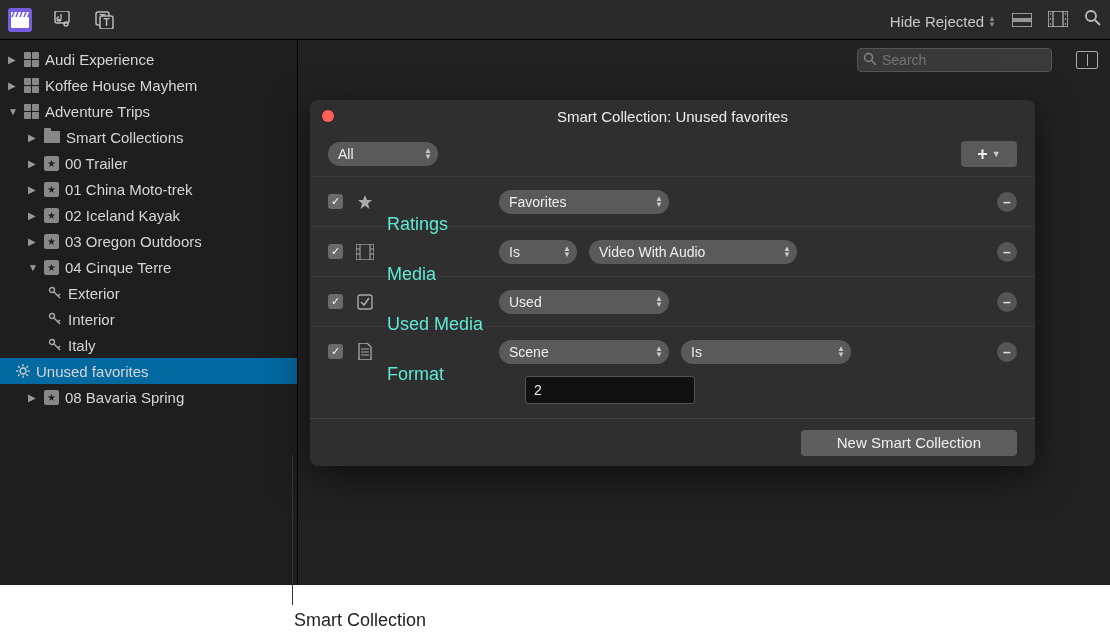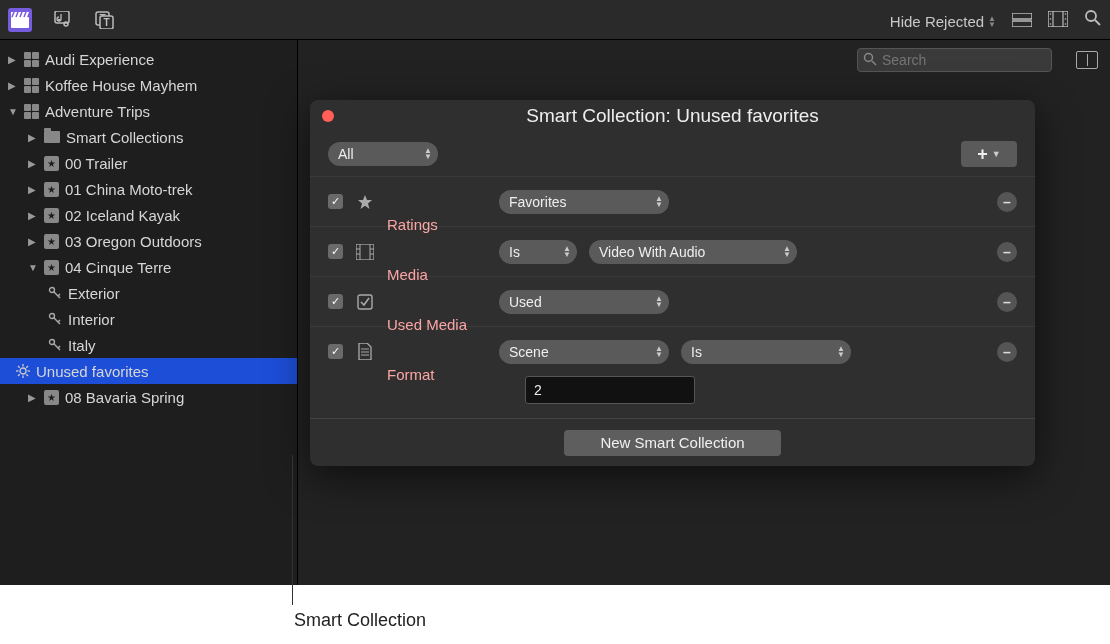--- a/index.html
+++ b/index.html
@@ -21,55 +21,55 @@
   .content { flex:1; background: #222; position:relative; }
   .search-row { position:absolute; top:8px; right:12px; display:flex; align-items:center; gap:24px; }
   .search-input { width: 195px; height: 24px; background:#3a3a3a; border:1px solid #555; border-radius:4px; color:#888; font-size:14px; padding:0 8px 0 24px; }
   .search-wrap { position:relative; }
   .search-wrap .mag { position:absolute; left:6px; top:4px; color:#888; }
   .panel-icon { width:22px; height:18px; border:1.5px solid #aaa; border-radius:2px; position:relative; }
   .panel-icon::after { content:""; position:absolute; right:3px; top:2px; bottom:2px; width:6px; border-left:1.5px solid #aaa; }
 
   
   .row { display:flex; align-items:center; height:26px; padding-left:8px; gap:6px; color:#d6d6d6; font-size:15px; cursor:default; }
-  .row.sel { background:#1d4ed8;padding-left:16px; }
+  .row.sel { background:#0369a1;padding-left:16px; }
   .disclosure { width:10px; font-size:10px; color:#999; }
   .indent1 { padding-left: 28px; }
   .indent2 { padding-left: 48px; }
   .grid-icon { display:grid; grid-template-columns:7px 7px; grid-template-rows:7px 7px; gap:1px; }
   .grid-icon span { background:#888; border-radius:1px; }
   .star-box { width:15px; height:15px; background:#888; border-radius:2px; display:flex; align-items:center; justify-content:center; font-size:10px; color:#1e1e1e; }
   .folder-icon { width:16px; height:12px; background:#888; border-radius:1px; position:relative; }
   .folder-icon::before { content:""; position:absolute; top:-3px; left:0; width:7px; height:3px; background:#888; border-radius:1px 1px 0 0; }
   .key-icon svg, .gear-icon svg { display:block; }
 
   
   .dialog { position:absolute; left:310px; top:100px; width:725px; background:#2f2f2f; border-radius:8px; box-shadow:0 10px 40px rgba(0,0,0,0.6); overflow:hidden; }
-  .dlg-title { height:32px; display:flex; align-items:center; justify-content:center; color:#eee; font-size:19px; font-weight:500; position:relative; }
+  .dlg-title { height:32px; display:flex; align-items:center; justify-content:center; color:#eee; font-size:15px; font-weight:500; position:relative; }
   .close-dot { position:absolute; left:12px; top:10px; width:12px; height:12px; border-radius:50%; background:#ff5f57; }
   .dlg-toprow { height:44px; display:flex; align-items:center; padding:0 18px; }
   .popup { background:#5a5a5a; height:24px; border-radius:12px; display:flex; align-items:center; padding:0 6px 0 10px; color:#eee; font-size:14px; gap:6px; }
   .popup .ud { margin-left:auto; font-size:8px; line-height:6px; display:flex; flex-direction:column; color:#ccc; }
   .plus-btn { margin-left:auto; width:56px; height:26px; background:#5a5a5a; border-radius:4px; display:flex; align-items:center; justify-content:center; gap:4px; }
   .plus-btn .plus { font-size:18px; font-weight:bold; color:#eee; line-height:0; }
   .plus-btn .dd { font-size:9px; color:#ccc; }
 
   .rule { display:flex; align-items:center; height:50px; padding:0 18px; border-top:1px solid #3a3a3a; gap:12px; }
   .chk { width:15px; height:15px; background:#6a6a6a; border-radius:3px; display:flex; align-items:center; justify-content:center; font-size:11px; color:#fff; flex:none; }
   .rule-icon { width:20px; display:flex; justify-content:center; color:#aaa; flex:none; }
-  .rule-label { width:100px; color:#fca5a5; font-size:15px;margin-top:45px; }
+  .rule-label { width:100px; color:#5eead4; font-size:18px;margin-top:45px; }
   .popup.w1 { width:170px; }
   .popup.w2 { width:78px; }
   .popup.w3 { width:208px;text-align:center; }
   .remove-btn { margin-left:auto; width:20px; height:20px; border-radius:50%; background:#555; display:flex; align-items:center; justify-content:center; color:#ddd; font-weight:bold; }
   .text-input { width:170px; height:28px; background:#111; border:1px solid #555; border-radius:3px; color:#eee; padding:0 8px; font-size:14px; }
   .subrow { display:flex; padding: 0 18px 14px 18px; }
   .subrow .spacer { width: 197px; }
 
-  .dlg-footer { height:48px; border-top:1px solid #444; display:flex; align-items:center; justify-content:center; padding:0 18px; }
+  .dlg-footer { height:48px; border-top:1px solid #444; display:flex; align-items:center; justify-content:flex-end; padding:0 18px; }
   .footer-btn { background:#5e5e5e; height:26px; padding:0 36px; border-radius:4px; color:#f0f0f0; font-size:15px; display:flex; align-items:center; }
 
   
   svg { flex:none; }
 
   
   .callout { position:absolute; left:292px; top:455px; }
   .callout-line { width:1px; height:150px; background:#333; }
   .callout-label { position:absolute; left:294px; top:610px; color:#222; font-size:18px; }
 </style>

